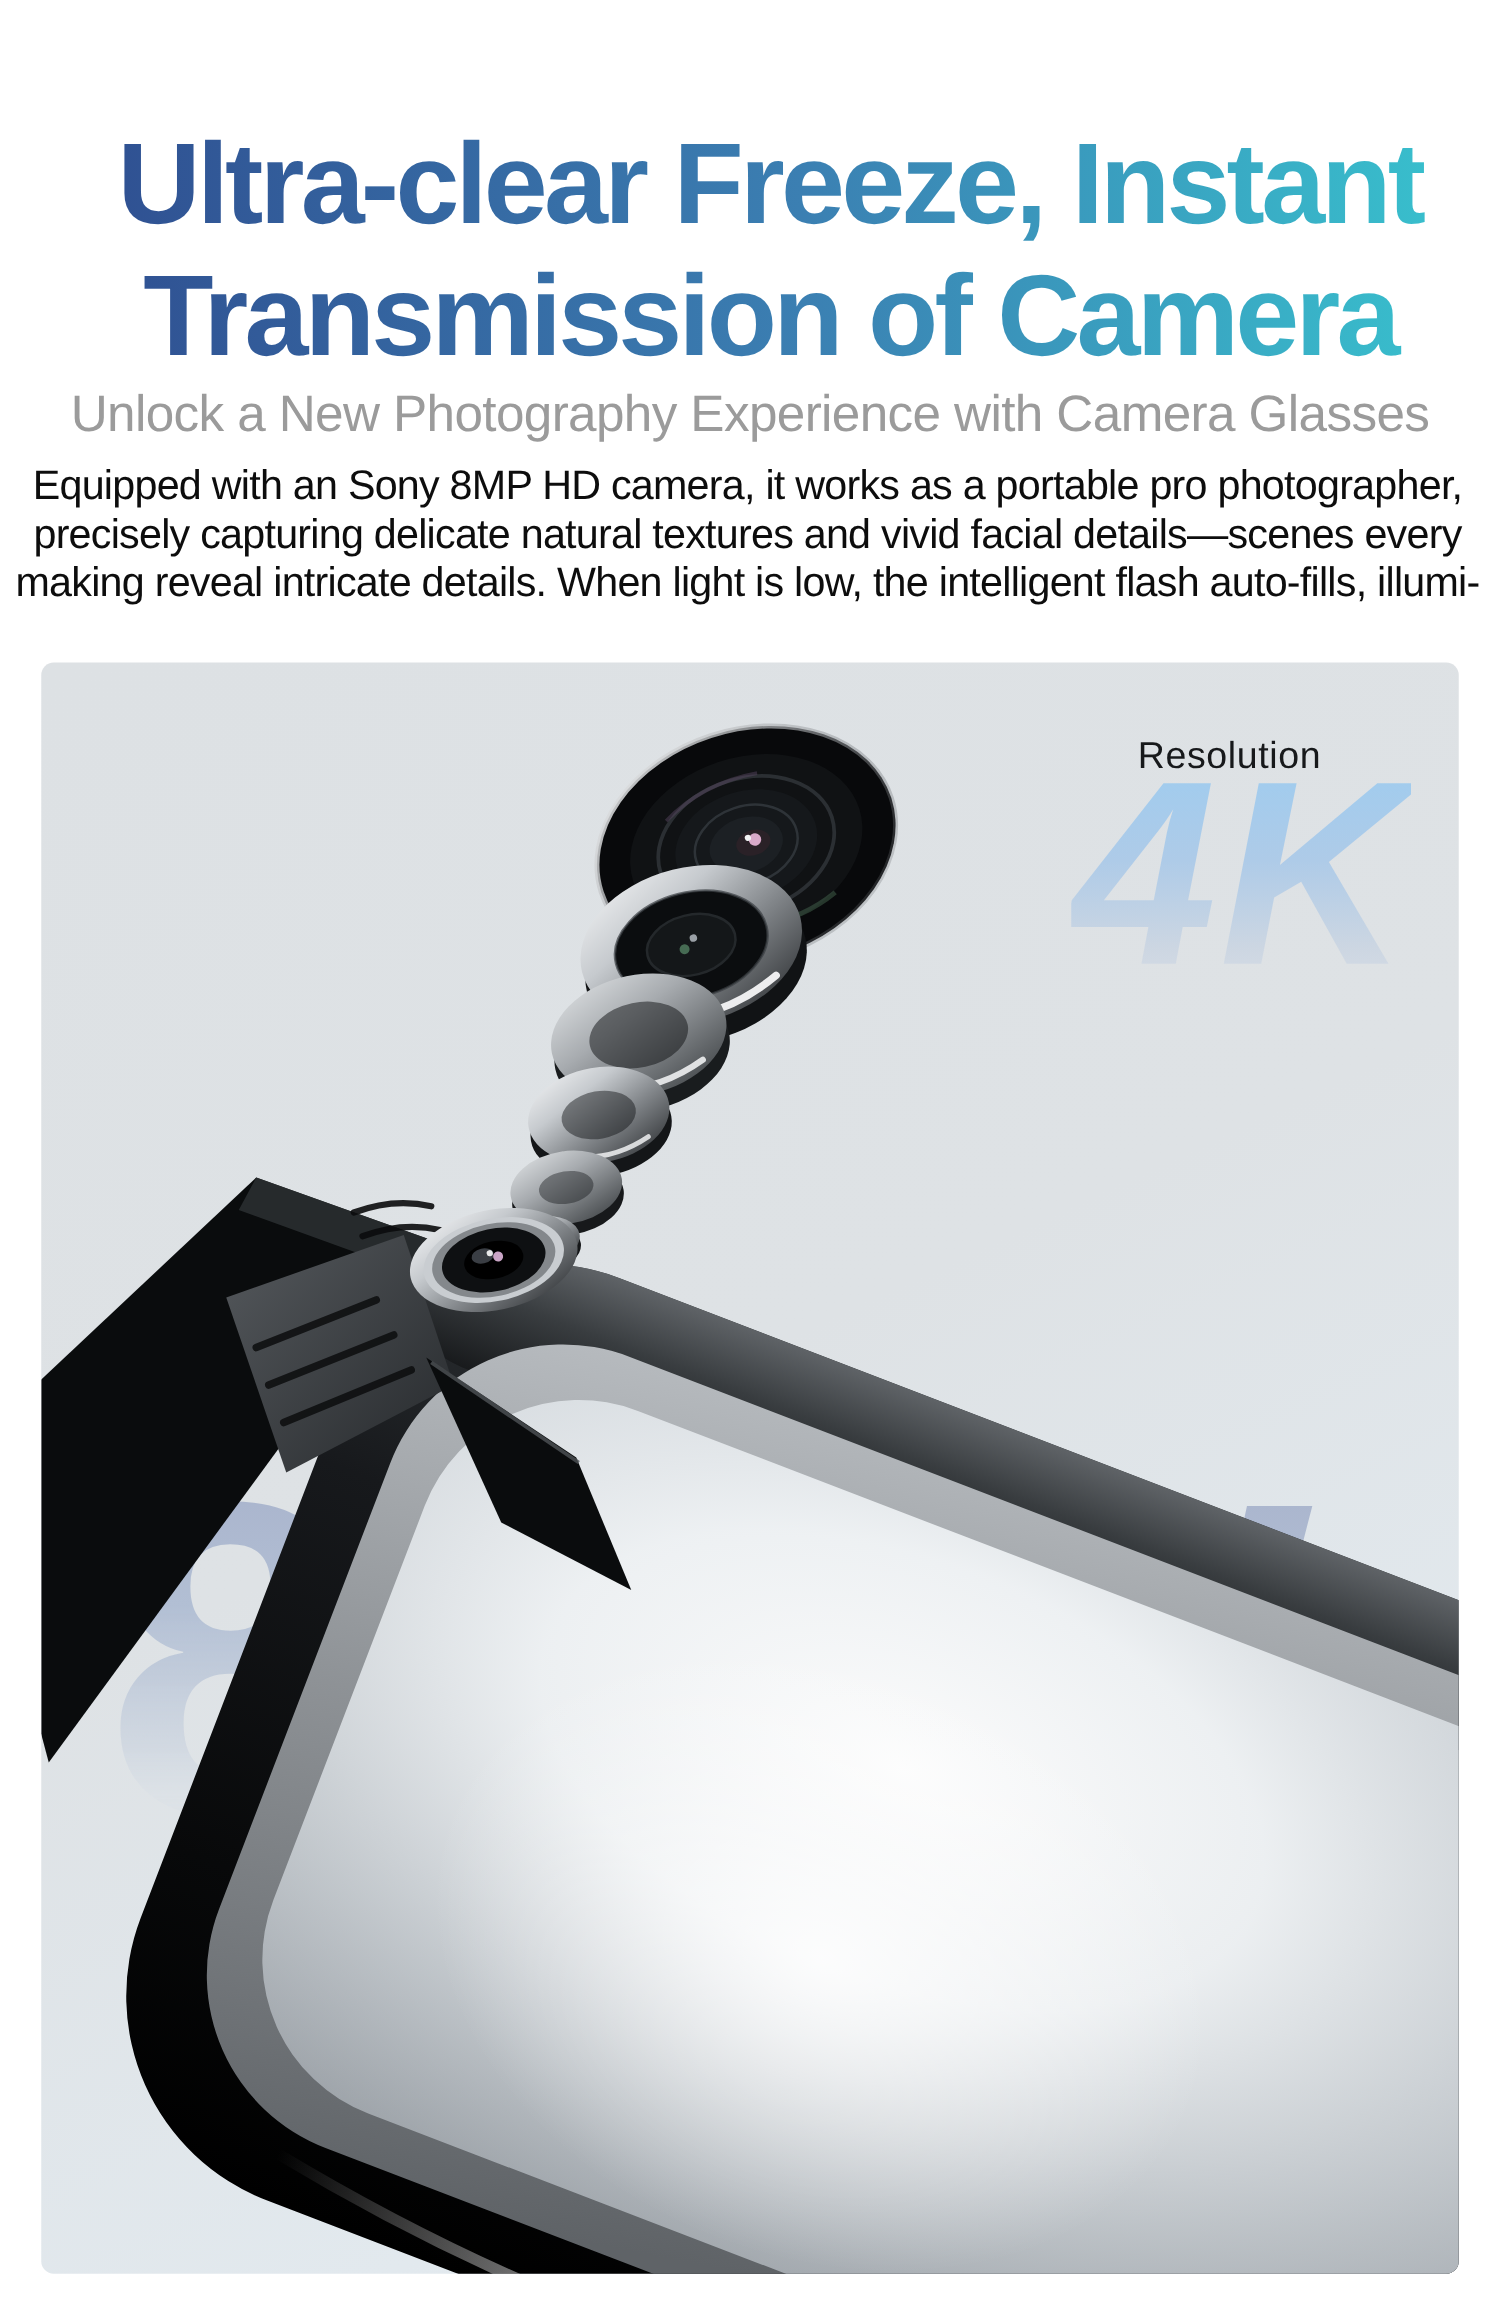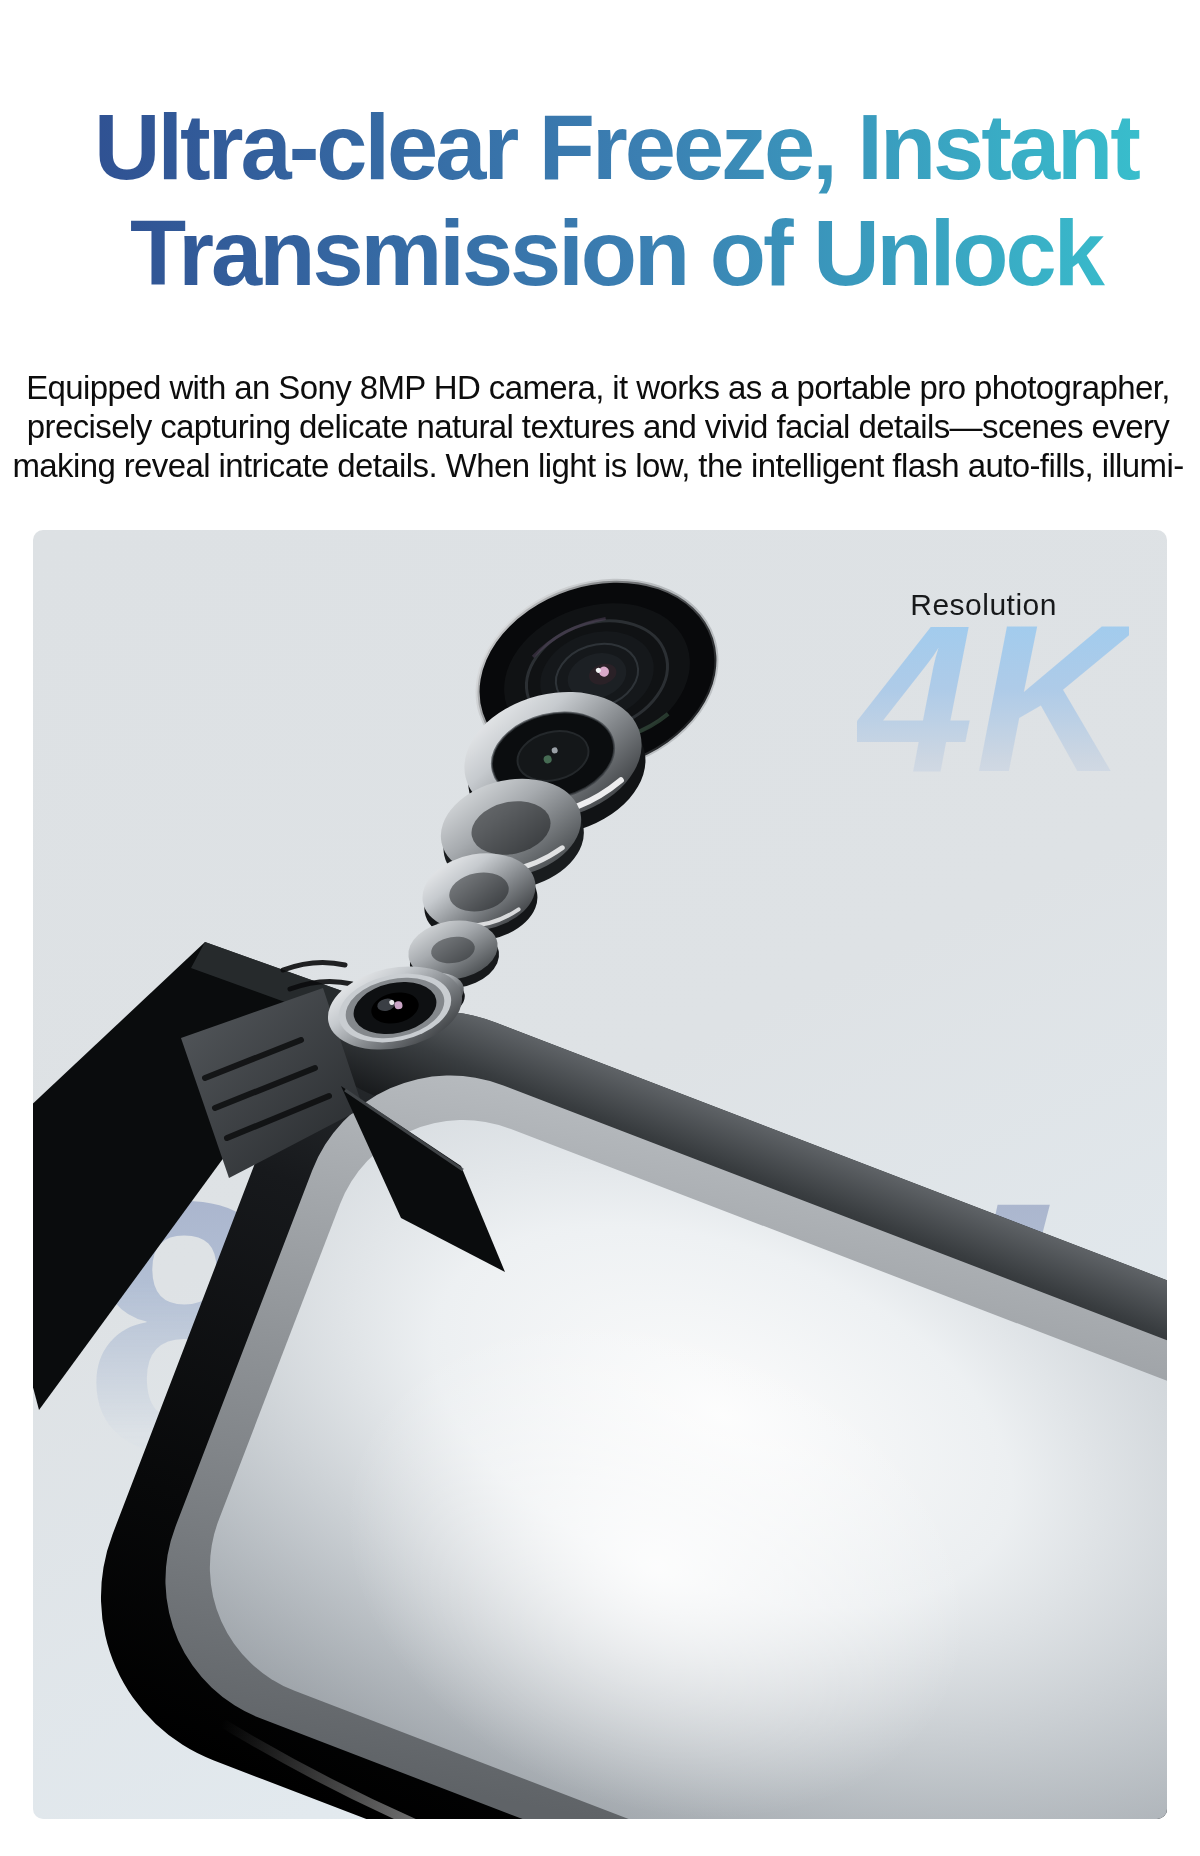--- a/index.html
+++ b/index.html
@@ -49,23 +49,24 @@
   }
   .glasses-svg{position:absolute;left:0;top:0;width:1134px;height:1290px;}
 </style>
 </head>
 <body>
 
 <div class="page">
 
   <h1 class="title">
     <span>Ultra-clear Freeze, Instant</span><br>
-    <span>Transmission of Unlock</span>
+    <span>Transmission of Camera</span>
   </h1>
 
+  <div class="subtitle">Unlock a New Photography Experience with Camera Glasses</div>
 
   <div class="body-copy">
     <div>Equipped with an Sony 8MP HD camera, it works as a portable pro photographer,</div>
     <div>precisely capturing delicate natural textures and vivid facial details—scenes every</div>
     <div>making reveal intricate details. When light is low, the intelligent flash auto-fills, illumi-</div>
   </div>
 
   <div class="hero">
 
     <div class="resolution-label">Resolution</div>

